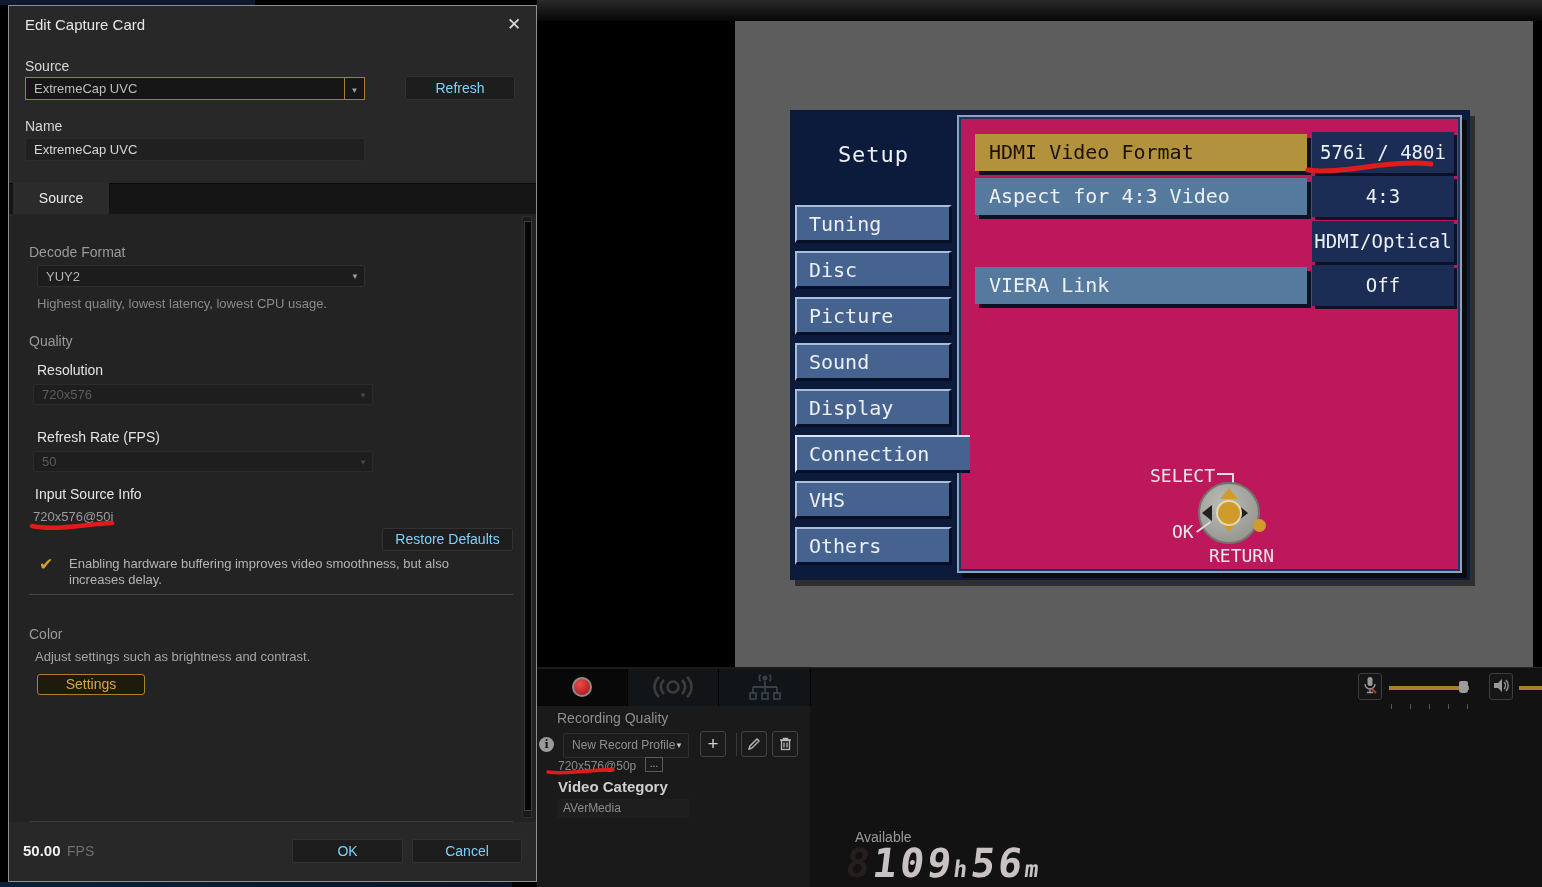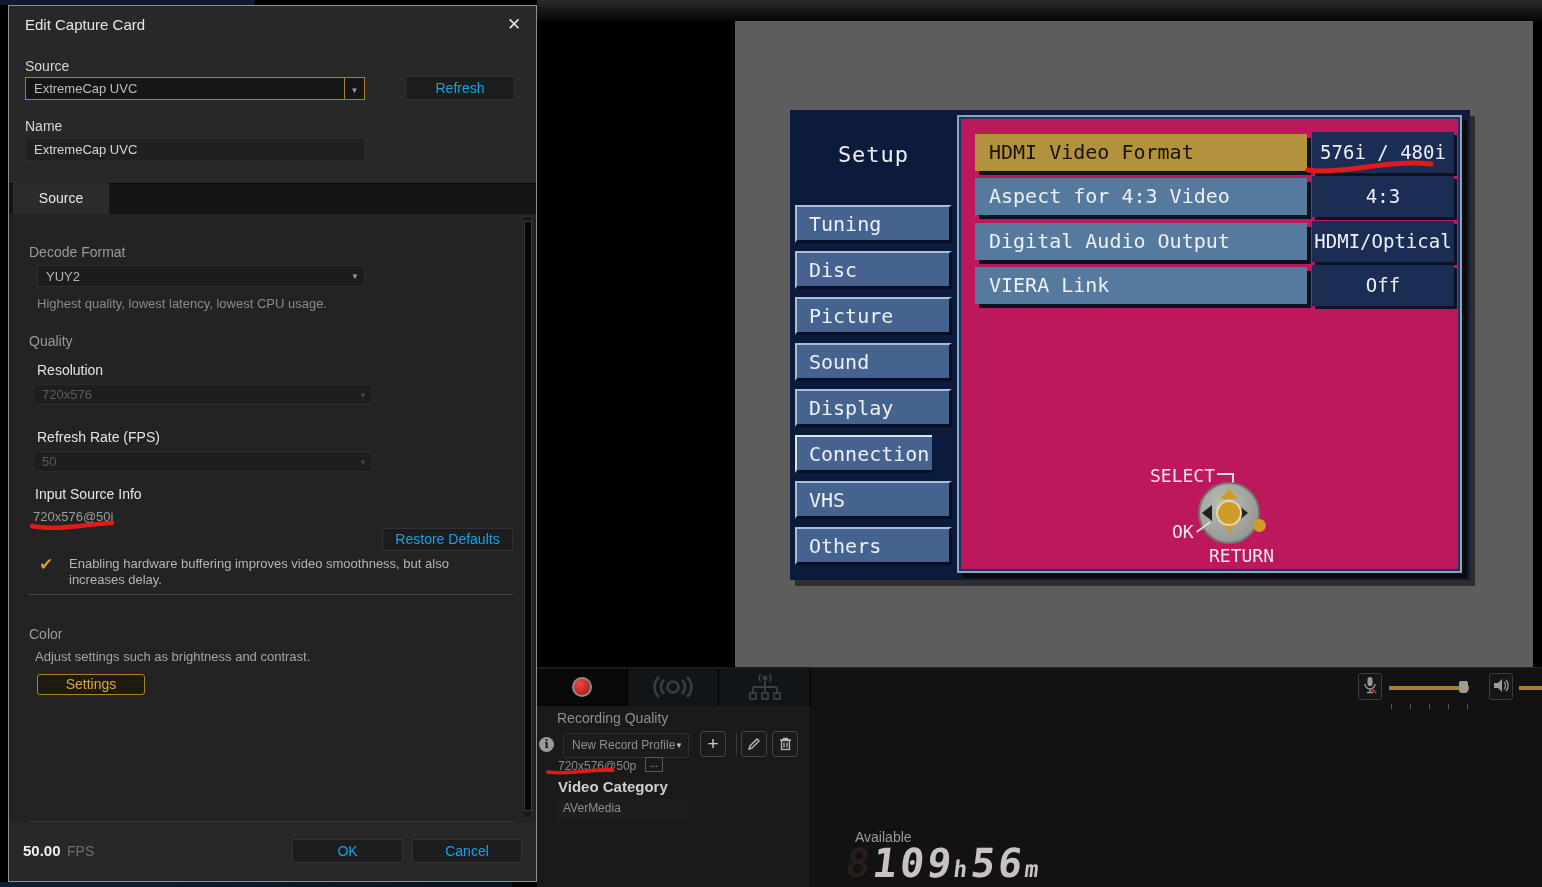--- a/index.html
+++ b/index.html
@@ -18,21 +18,21 @@
          font-size:13px;color:#bdbdbd;padding-left:8px;}
   .combo .caret{position:absolute;right:5px;top:0;font-size:8px;color:#9f9f9f;line-height:21px;}
   .combo-accent{border:1px solid #a87c28;}
   .combo-accent .caret-box{position:absolute;right:0;top:0;bottom:0;width:19px;
          border-left:1px solid #a87c28;text-align:center;}
   .combo-accent .caret-box span{font-size:8px;color:#9f9f9f;line-height:21px;}
   .combo-plain{border:1px solid #2e2e2e;border-radius:2px;background:#1c1c1c;color:#b5b5b5;}
   .combo-disabled{border:1px solid #2a2a2a;border-radius:2px;background:#1e1e1e;color:#5c5c5c;}
   .combo-disabled .caret{color:#474747;}
   .btn{box-sizing:border-box;background:#1d1d1d;border:1px solid #323232;border-radius:2px;
-       color:#0ea5e9;font-size:14px;text-align:center;}
+       color:#7dd3fc;font-size:14px;text-align:center;}
   .btn-gold{background:#1f1a0e;border:1px solid #a8832c;border-radius:3px;color:#d5a83e;}
   .hint{color:#8a8a8a;font-size:13px;}
   .divider{height:1px;background:#474747;}
   .tabbar{left:0;top:177px;width:527px;height:31px;background:#151515;border-top:1px solid #0a0a0a;}
   .tab-active{left:4px;top:177px;width:96px;height:31px;background:#2b2b2b;color:#e8e8e8;
               font-size:14px;text-align:center;line-height:31px;}
   .content{left:0;top:208px;width:527px;height:608px;background:#232323;}
   .scroll-track{left:513px;top:210px;width:10px;height:602px;background:#1a1a1a;border:1px solid #2d2d2d;box-sizing:border-box;}
   .scroll-thumb{left:1px;top:4px;width:6px;height:588px;background:#060606;border:1px solid #3e3e3e;}
 
@@ -43,21 +43,21 @@
 
   
   .tv{font-family:"DejaVu Sans Mono",monospace;color:#edf1f5;}
   .tv-menu{left:790px;top:110px;width:680px;height:470px;background:#0c1a3c;
            box-shadow:5px 6px 0 rgba(8,8,8,.55);}
   .tv-setup-title{left:0;top:32px;width:167px;text-align:center;font-size:22px;letter-spacing:1px;}
   .tv-side-item{left:5px;width:157px;height:38px;line-height:34px;box-sizing:border-box;
         background:#46628f;font-size:20px;padding-left:12px;
         border-top:2px solid #a9bedb;border-left:2px solid #a9bedb;
         border-bottom:3px solid #060f26;border-right:3px solid #060f26;}
-  .tv-side-item.selected{width:137px;border-top-color:#d9e4f3;border-left-color:#d9e4f3;
+  .tv-side-item.selected{width:175px;border-top-color:#d9e4f3;border-left-color:#d9e4f3;
         border-right:none;z-index:5;}
   .tv-panel{left:167px;top:5px;width:505px;height:458px;box-sizing:border-box;
         background:#be185d;border:2px solid #8aa3c6;
         box-shadow:5px 5px 0 #0b0b0b, inset 0 0 0 2px #20345c;}
   .tv-row-label{left:16px;width:332px;height:37px;line-height:36px;box-sizing:border-box;
         background:#56799e;font-size:20px;padding-left:14px;box-shadow:4px 4px 0 #0c1224;}
   .tv-row-label.selected{background:#b3923d;color:#191104;}
   .tv-row-value{left:353px;width:142px;height:41px;line-height:41px;background:#1b2c55;
         font-size:19px;text-align:center;box-shadow:3px 3px 0 #0c1224;}
   .dpad-label{font-size:18px;color:#e8e8e8;}
@@ -112,21 +112,20 @@
   <div class="abs tv-side-item" style="top:279px">Display</div>
   <div class="abs tv-side-item selected" style="top:325px">Connection</div>
   <div class="abs tv-side-item" style="top:371px">VHS</div>
   <div class="abs tv-side-item" style="top:417px">Others</div>
 
   <div class="abs tv-panel">
     <div class="abs tv-row-label selected" style="top:17px">HDMI Video Format</div>
     <div class="abs tv-row-value" style="top:15px">576i / 480i</div>
     <div class="abs tv-row-label" style="top:61px">Aspect for 4:3 Video</div>
     <div class="abs tv-row-value" style="top:59px">4:3</div>
-    <div class="abs tv-row-label" style="top:106px">Digital Audio Output</div>
     <div class="abs tv-row-value" style="top:104px">HDMI/Optical</div>
     <div class="abs tv-row-label" style="top:150px">VIERA Link</div>
     <div class="abs tv-row-value" style="top:148px">Off</div>
 
     <div class="abs dpad-label" style="left:191px;top:348px">SELECT</div>
     <div class="abs sel-connector" style="left:258px;top:356px"></div>
     <div class="abs dpad-circle" style="left:239px;top:365px"></div>
     <div class="abs tri tri-up" style="left:261px;top:371px"></div>
     <div class="abs tri tri-down" style="left:261px;top:404px"></div>
     <div class="abs tri tri-left" style="left:243px;top:388px"></div>

